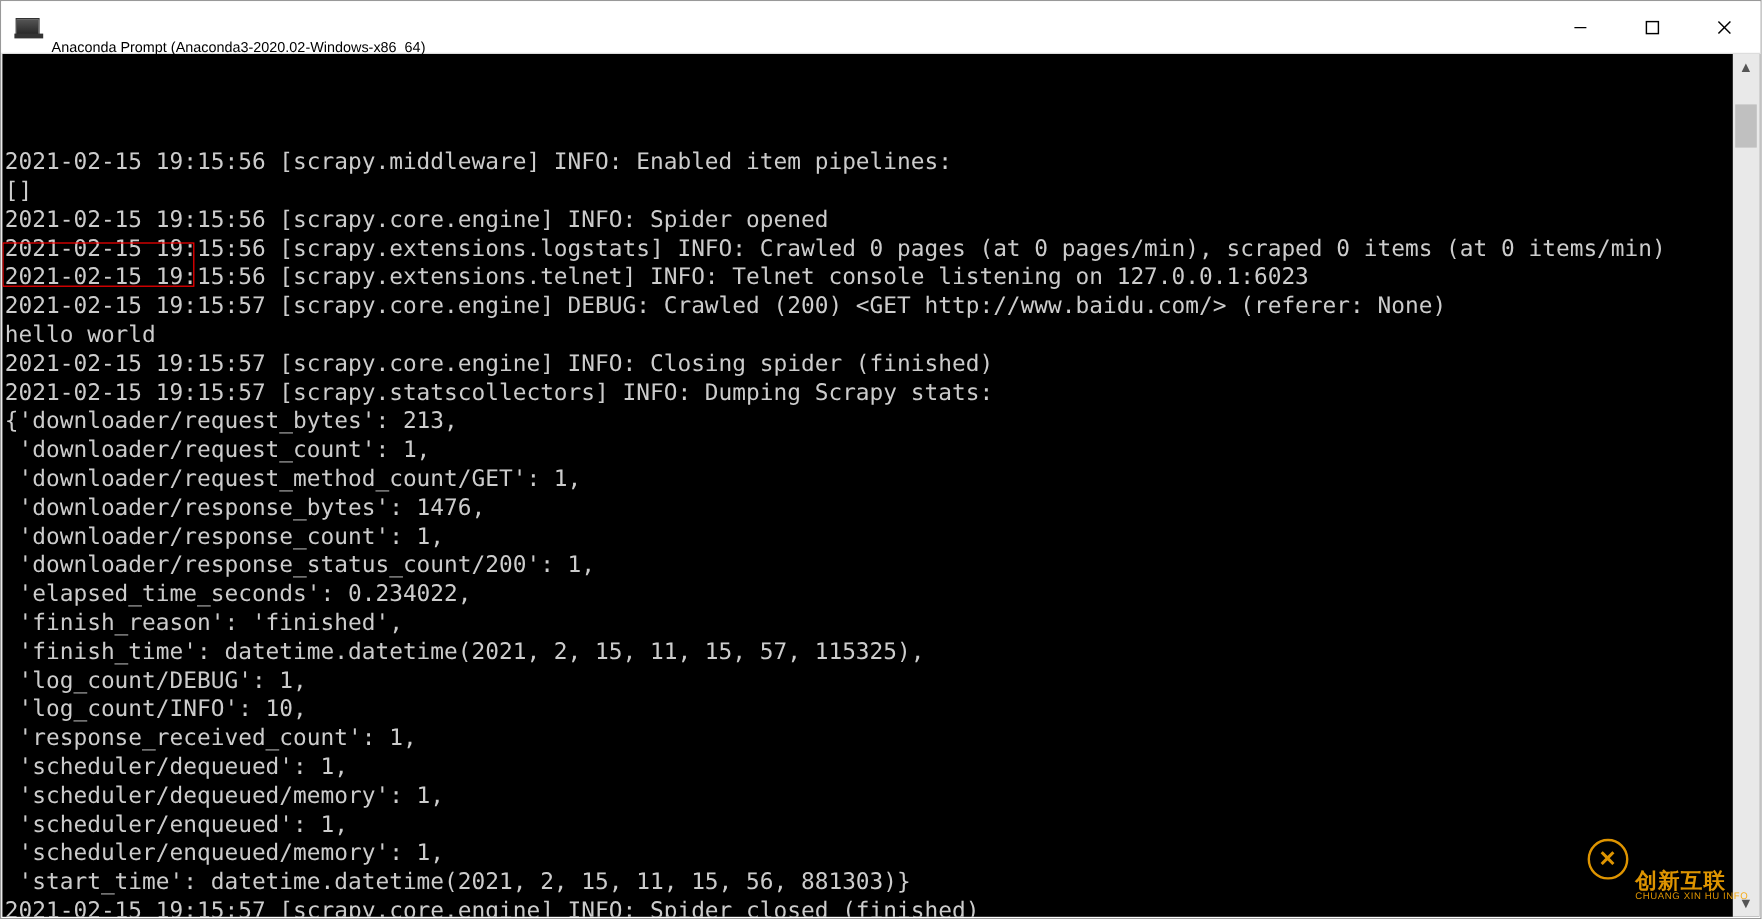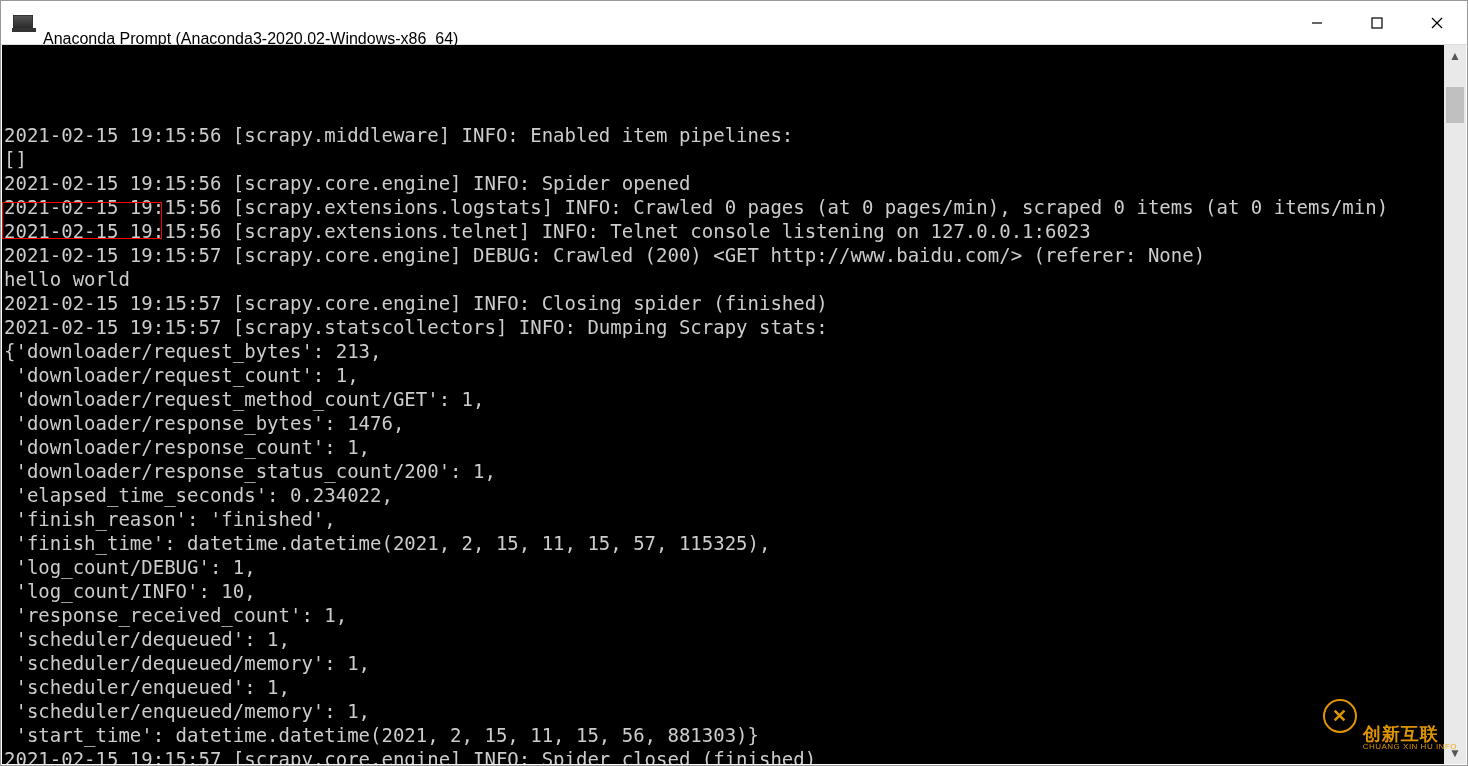--- a/index.html
+++ b/index.html
@@ -4,21 +4,21 @@
 <style>
   * { margin: 0; padding: 0; box-sizing: border-box; }
   html, body { width: 1468px; height: 766px; font-family: "Segoe UI", Tahoma, sans-serif; background: #fff; overflow: hidden; }
 
   .window { width: 1468px; height: 766px; border: 1px solid #999; background: #fff; position: relative; }
 
   
   .titlebar { height: 44px; background: #fff; display: flex; align-items: center; border-bottom: 1px solid #ddd; }
   .titlebar .app-icon { width: 20px; height: 16px; margin: 0 10px 0 12px; background: linear-gradient(#555,#222); border:1px solid #333; position: relative; }
   .titlebar .app-icon::after{content:"";position:absolute;bottom:-2px;left:-2px;width:24px;height:4px;background:#333;}
-  .titlebar .title { font-size: 16px; color: #000; flex: 0 0 auto; margin-top: 32px; }
+  .titlebar .title { font-size: 12px; color: #000; flex: 0 0 auto; margin-top: 32px; }
   .titlebar .spacer { flex: 1 1 auto; }
   .winbtns { display: flex; height: 100%; }
   .winbtn { width: 60px; display: flex; align-items: center; justify-content: center; }
   .winbtn svg { stroke: #000; stroke-width: 1.2; fill: none; }
 
   
   .terminal-wrap { position: absolute; top: 44px; left: 1px; right: 1px; bottom: 1px; background: #000; display: flex; }
   .terminal { flex: 1 1 auto; padding: 6px 2px 0 2px; font-family: Consolas, "NSimSun", "SimSun", monospace; font-size: 19px; line-height: 24px; color: #ccc; white-space: pre; position: relative; overflow: hidden; }
   .terminal .redbox { position: absolute; left: 0; top: 157px; width: 160px; height: 37px; border: 1.5px solid #ff0000; pointer-events: none; }
 

